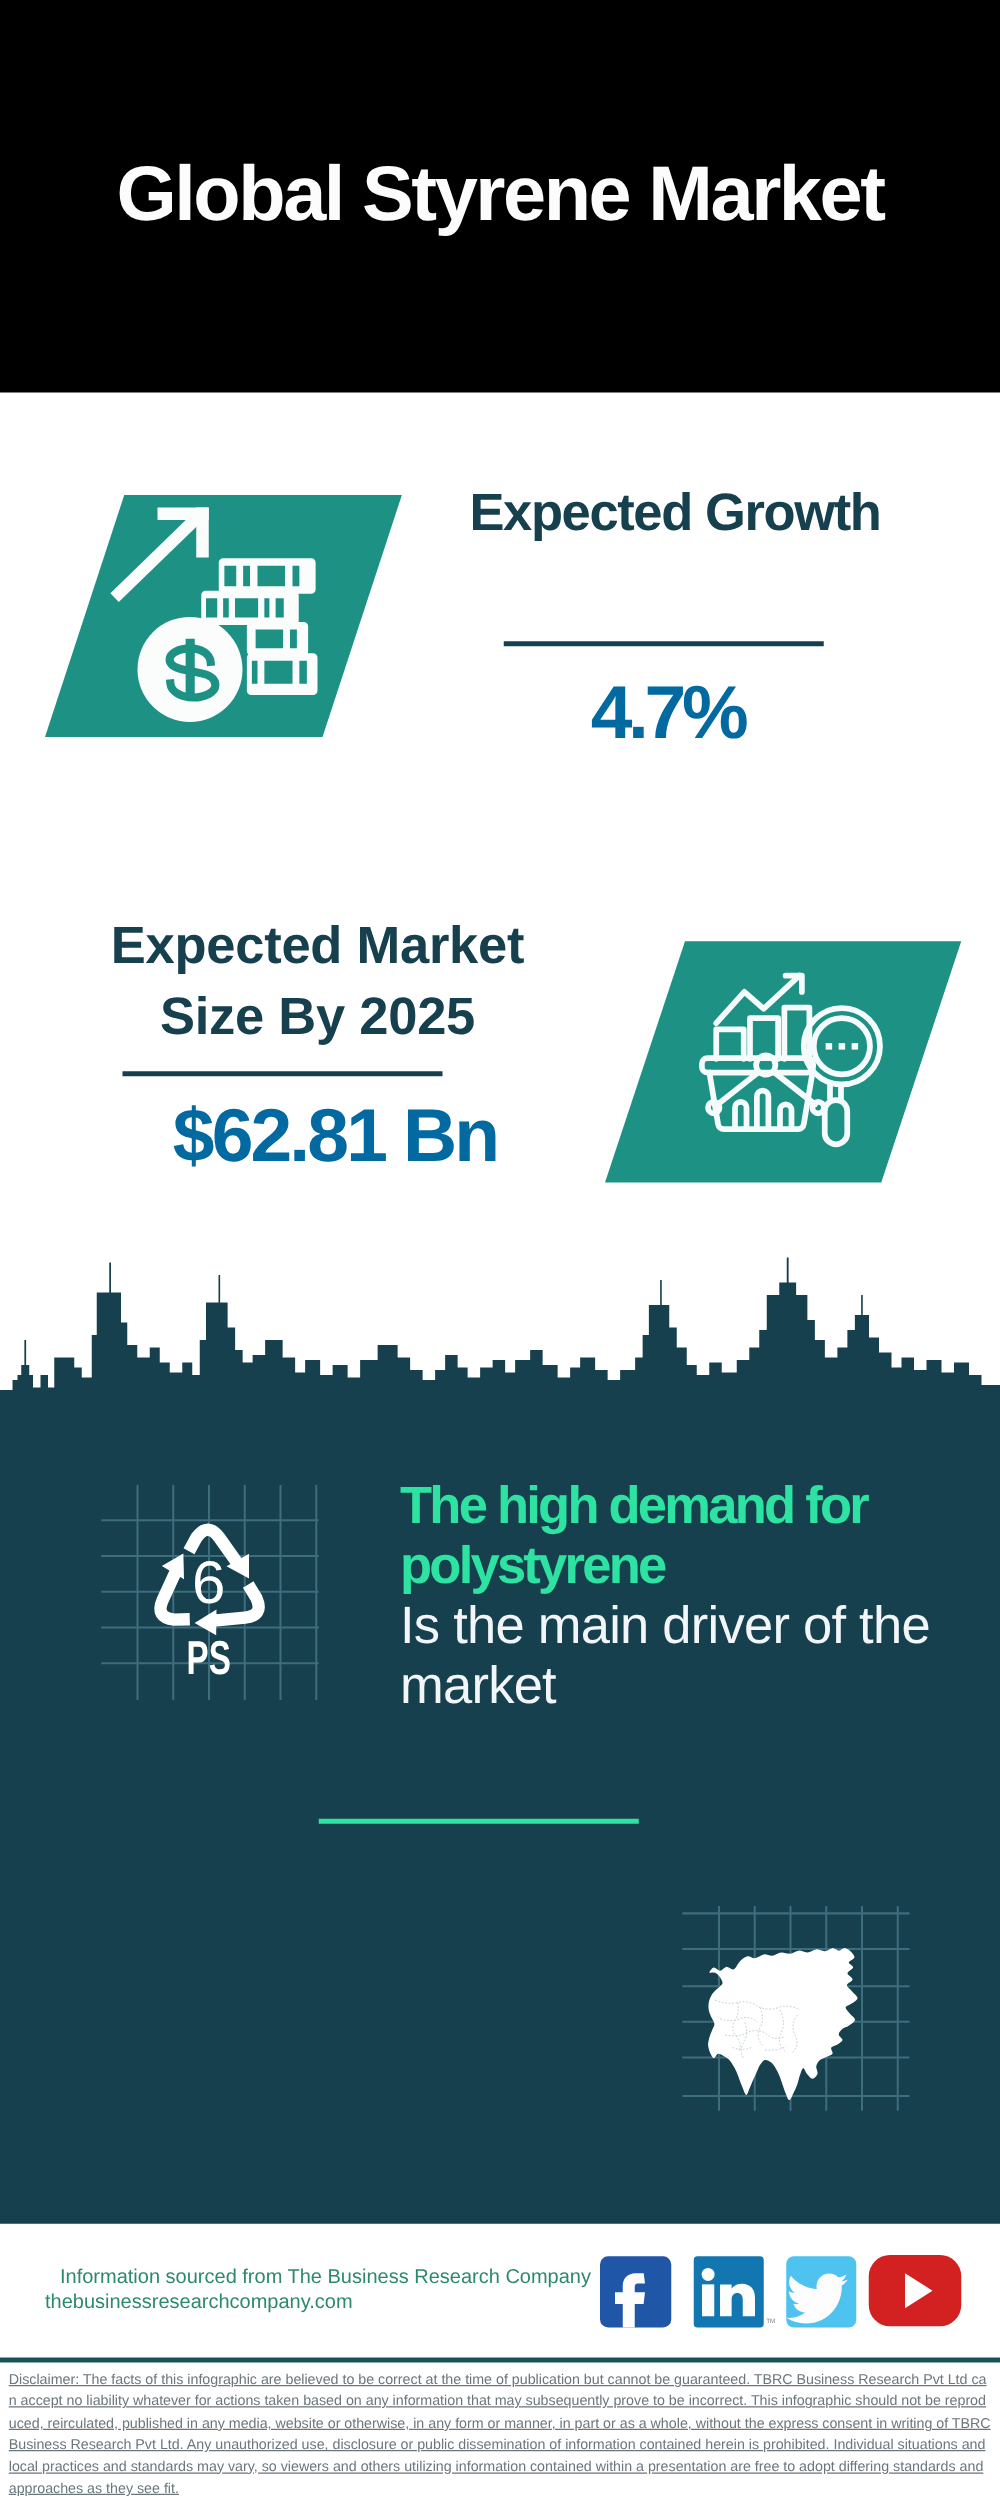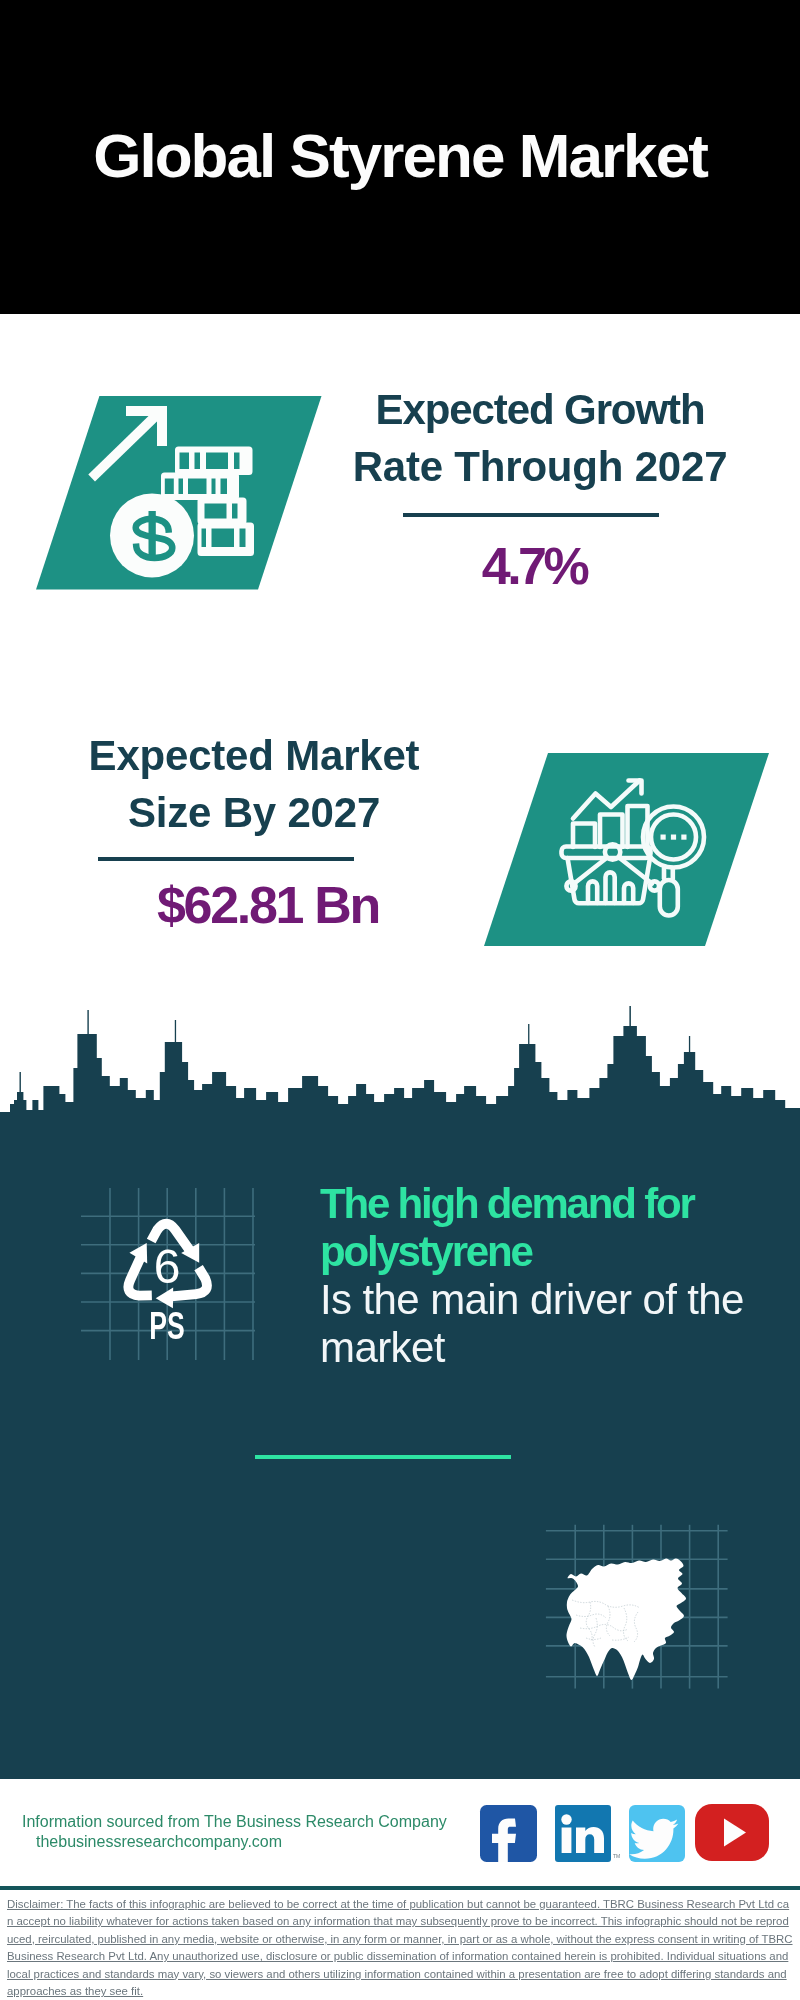--- a/index.html
+++ b/index.html
@@ -8,21 +8,21 @@
 
   
   .hdr{position:absolute;left:0;top:0;width:800px;height:314px;background:#000000;padding-left:11px;}
   .hdr-title{position:absolute;left:0;top:0;width:800px;text-align:center;color:#fcfcfc;
              font-size:62px;font-weight:bold;letter-spacing:-1.95px;line-height:1;}
 
   
   .stat-head{position:absolute;text-align:center;color:#17404f;font-size:42px;font-weight:bold;
              line-height:57px;letter-spacing:-0.2px;}
   .rule-dark{position:absolute;background:#17404f;height:4px;}
-  .big-val{position:absolute;text-align:center;color:#701a75;font-size:52px;font-weight:bold;
+  .big-val{position:absolute;text-align:center;color:#0369a1;font-size:60px;font-weight:bold;
            letter-spacing:-3.5px;line-height:1;white-space:nowrap;}
 
   
   .dark-band{position:absolute;left:0;width:800px;background:#17404f;}
   .sky{position:absolute;left:0;width:800px;}
 
   .green-rule{position:absolute;background:#2ee3a2;height:4px;}
   .hl-text{position:absolute;text-align:left;font-size:42px;line-height:48px;}
   .hl-accent{color:#2ee3a2;font-weight:bold;letter-spacing:-2.2px;}
   .hl-b2 .hl-accent{letter-spacing:0.5px;}
@@ -36,21 +36,20 @@
 <body>
 
 <div id="page">
 
   <div class="hdr">
     <div class="hdr-title" style="top:125px;">Global Styrene Market</div>
   </div>
 
   <div class="stat-head" style="left:340px;top:381px;width:400px;">
     <div style="letter-spacing:-1.1px">Expected Growth</div>
-    <div>Rate Through 2027</div>
   </div>
   <div class="rule-dark" style="left:403px;top:513px;width:256px;"></div>
   <div class="big-val" style="left:339px;top:540px;width:390px;">4.7%</div>
 
   <svg class="icon-svg" style="position:absolute;left:30px;top:390px;" width="300" height="210" viewBox="30 390 300 210">
     <polygon points="99.4,396 321.5,396 258,589.5 36,589.5" fill="#1d9184"></polygon>
     <g fill="#fbfdfc">
       <path d="M126,406 h41 v10 h-41 z"></path>
       <path d="M157,406 h10 v40 h-10 z"></path>
       <path d="M95,481.5 l-6.7,-7 l70,-68 l6.9,7 z"></path>
@@ -111,21 +110,21 @@
       <path d="M573.5,884 l33,-26"></path>
       <path d="M652,883.5 l-33,-26"></path>
       <circle cx="571" cy="886" r="4.6"></circle>
       <circle cx="654.5" cy="886" r="4.6"></circle>
       <circle cx="612.6" cy="852" r="7.7"></circle>
     </g>
   </svg>
 
   <div class="stat-head" style="left:54px;top:727px;width:400px;">
     <div>Expected Market</div>
-    <div>Size By 2027</div>
+    <div>Size By 2025</div>
   </div>
   <div class="rule-dark" style="left:98px;top:857px;width:256px;"></div>
   <div class="big-val" style="left:68px;top:879px;width:400px;letter-spacing:-2.3px;">$62.81 Bn</div>
 
   <div class="dark-band" style="top:1139px;height:640px;"></div>
   <svg class="sky" style="top:1000px;" width="800" height="160" viewBox="0 1000 800 160">
     <path d="M0,1119 L0,1112 L10,1112 L10,1104 L14,1104 L14,1100 L17,1100 L17,1092 L19.5,1092 L19.5,1072 L20.9,1072 L20.9,1092 L23.4,1092 L23.4,1100 L26.4,1100 L26.4,1110 L32.4,1110 L32.4,1100 L38.4,1100 L38.4,1110 L43.4,1110 L43.4,1086 L59.4,1086 L59.4,1094 L65.4,1094 L65.4,1102 L73.4,1102 L73.4,1068 L77.4,1068 L77.4,1034 L87.4,1034 L87.4,1010 L88.8,1010 L88.8,1034 L96.8,1034 L96.8,1058 L101.8,1058 L101.8,1076 L109.8,1076 L109.8,1086 L119.8,1086 L119.8,1078 L127.8,1078 L127.8,1090 L135.8,1090 L135.8,1098 L145.8,1098 L145.8,1090 L153.8,1090 L153.8,1100 L159.8,1100 L159.8,1072 L164.8,1072 L164.8,1042 L174.8,1042 L174.8,1020 L176.1,1020 L176.1,1042 L182.1,1042 L182.1,1062 L188.1,1062 L188.1,1080 L194.1,1080 L194.1,1090 L202.1,1090 L202.1,1084 L212.1,1084 L212.1,1072 L226.1,1072 L226.1,1086 L236.1,1086 L236.1,1098 L244.1,1098 L244.1,1088 L256.1,1088 L256.1,1100 L266.1,1100 L266.1,1092 L278.1,1092 L278.1,1102 L288.1,1102 L288.1,1088 L302.1,1088 L302.1,1076 L318.1,1076 L318.1,1086 L328.1,1086 L328.1,1096 L338.1,1096 L338.1,1104 L348.1,1104 L348.1,1096 L356.1,1096 L356.1,1084 L366.1,1084 L366.1,1094 L374.1,1094 L374.1,1102 L384.1,1102 L384.1,1094 L394.1,1094 L394.1,1088 L404.1,1088 L404.1,1098 L412.1,1098 L412.1,1088 L424.1,1088 L424.1,1080 L434.1,1080 L434.1,1092 L446.1,1092 L446.1,1102 L456.1,1102 L456.1,1094 L464.1,1094 L464.1,1086 L476.1,1086 L476.1,1096 L486.1,1096 L486.1,1104 L496.1,1104 L496.1,1096 L508.1,1096 L508.1,1086 L514.1,1086 L514.1,1068 L519.1,1068 L519.1,1044 L528.1,1044 L528.1,1024 L529.4,1024 L529.4,1044 L535.4,1044 L535.4,1062 L541.4,1062 L541.4,1078 L549.4,1078 L549.4,1092 L557.4,1092 L557.4,1100 L567.4,1100 L567.4,1090 L577.4,1090 L577.4,1098 L589.4,1098 L589.4,1088 L599.4,1088 L599.4,1078 L607.4,1078 L607.4,1064 L613.4,1064 L613.4,1036 L623.4,1036 L623.4,1026 L629.4,1026 L629.4,1006 L630.9,1006 L630.9,1026 L636.9,1026 L636.9,1036 L645.9,1036 L645.9,1056 L651.9,1056 L651.9,1072 L659.9,1072 L659.9,1086 L669.9,1086 L669.9,1078 L677.9,1078 L677.9,1064 L683.9,1064 L683.9,1052 L688.9,1052 L688.9,1036 L690.2,1036 L690.2,1052 L695.2,1052 L695.2,1070 L703.2,1070 L703.2,1082 L713.2,1082 L713.2,1094 L721.2,1094 L721.2,1086 L731.2,1086 L731.2,1096 L741.2,1096 L741.2,1088 L753.2,1088 L753.2,1098 L763.2,1098 L763.2,1090 L775.2,1090 L775.2,1100 L785.2,1100 L785.2,1108 L800.2,1108 L800,1141 L800,1160 L0,1160 Z" fill="#17404f"></path>
   </svg>
 
   <svg class="icon-svg" style="position:absolute;left:75px;top:1182px;" width="190" height="185" viewBox="75 1182 190 185">
@@ -194,21 +193,21 @@
       <path d="M580,1628 q10,2 18,-2 q9,-4 16,2 q7,5 14,1"></path>
       <path d="M596,1618 q3,9 -1,16 q-4,7 0,13"></path>
       <path d="M624,1608 q5,10 1,18 q-4,9 3,15"></path>
       <path d="M638,1612 q-6,8 -2,16 q4,8 -2,14"></path>
       <path d="M612,1640 q10,1 17,-3"></path>
       <path d="M586,1638 q8,3 15,0"></path>
     </g>
   </svg>
 
 
-  <div class="src-line" style="left:22px;top:1814px;">Information sourced from The Business Research Company</div>
+  <div class="src-line" style="left:48px;top:1814px;">Information sourced from The Business Research Company</div>
   <div class="src-line" style="left:36px;top:1834px;">thebusinessresearchcompany.com</div>
 
   <svg style="position:absolute;left:478px;top:1802px;" width="296" height="64" viewBox="478 1802 296 64">
 
     <g>
       <rect x="480" y="1805" width="57" height="57" rx="6.5" fill="#1f56a5"></rect>
       <path d="M515,1818.5 h-6.6 c-6.1,0 -10.2,4 -10.2,10.3 v5 h-6.2 v9.3 h6.2 v18.9 h9.6 v-18.9 h7.1 l1.1,-9.3 h-8.2 v-4.1 c0,-1.9 0.6,-2.9 2.6,-2.9 h5.6 z" fill="#fdfdfd"></path>
     </g>
 
     <g>

